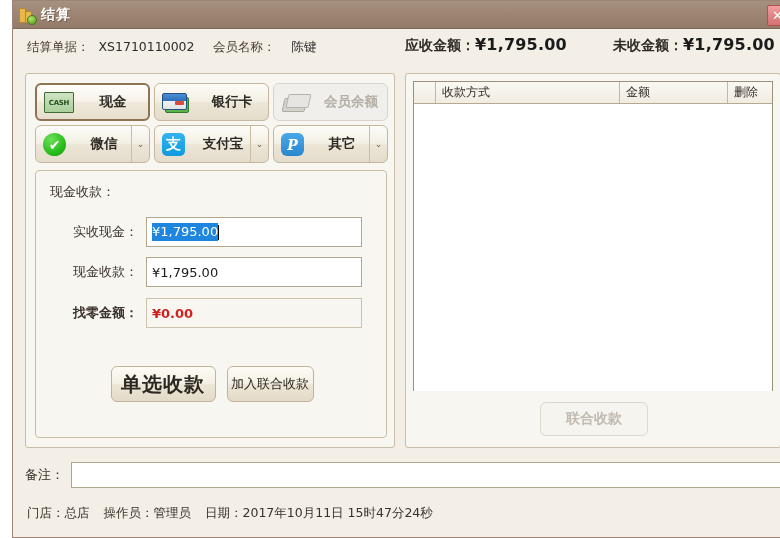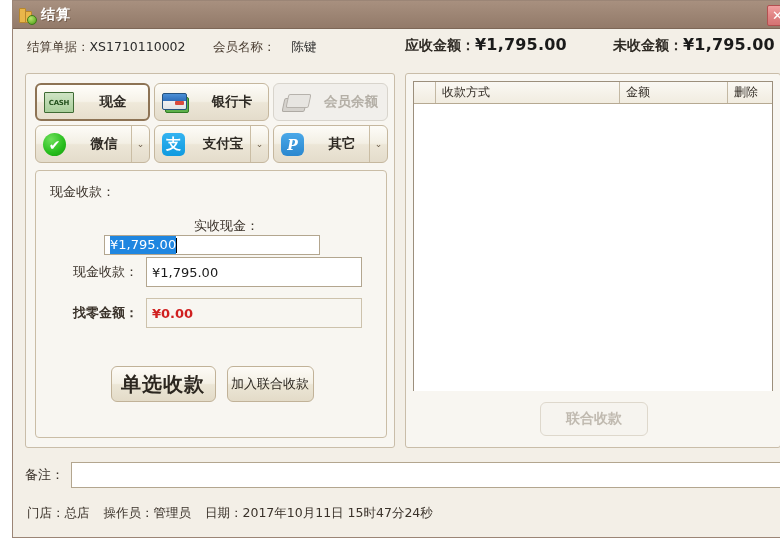--- a/index.html
+++ b/index.html
@@ -97,21 +97,21 @@
   }
   .hdr-value {
     color: #2b2b2b;
     font-size: 12.5px;
   }
   .hdr-left {
     position: absolute;
     left: 14px; top: 10px;
     display: flex;
     align-items: baseline;
-    gap: 0;
+    gap: 9px;
   }
   .hdr-member {
     position: absolute;
     left: 200px; top: 10px;
     display: flex;
     align-items: flex-end;
     gap: 16px;
   }
   .amt-group {
     position: absolute;
@@ -283,21 +283,21 @@
     color: #3a322a;
   }
   .field-row {
     position: absolute;
     left: 0;
     width: 352px;
     height: 30px;
     display: flex;
     align-items: center;
   }
-  .field-row.r1 { top: 46px; flex-direction: column; }
+  .field-row.r1 { top: 46px; }
   .field-row.r2 { top: 86px; }
   .field-row.r3 { top: 127px; font-weight: bold; }
   .field-label {
     width: 110px;
     text-align: right;
     padding-right: 8px;
     font-size: 13px;
     color: #3a322a;
     box-sizing: border-box;
   }

